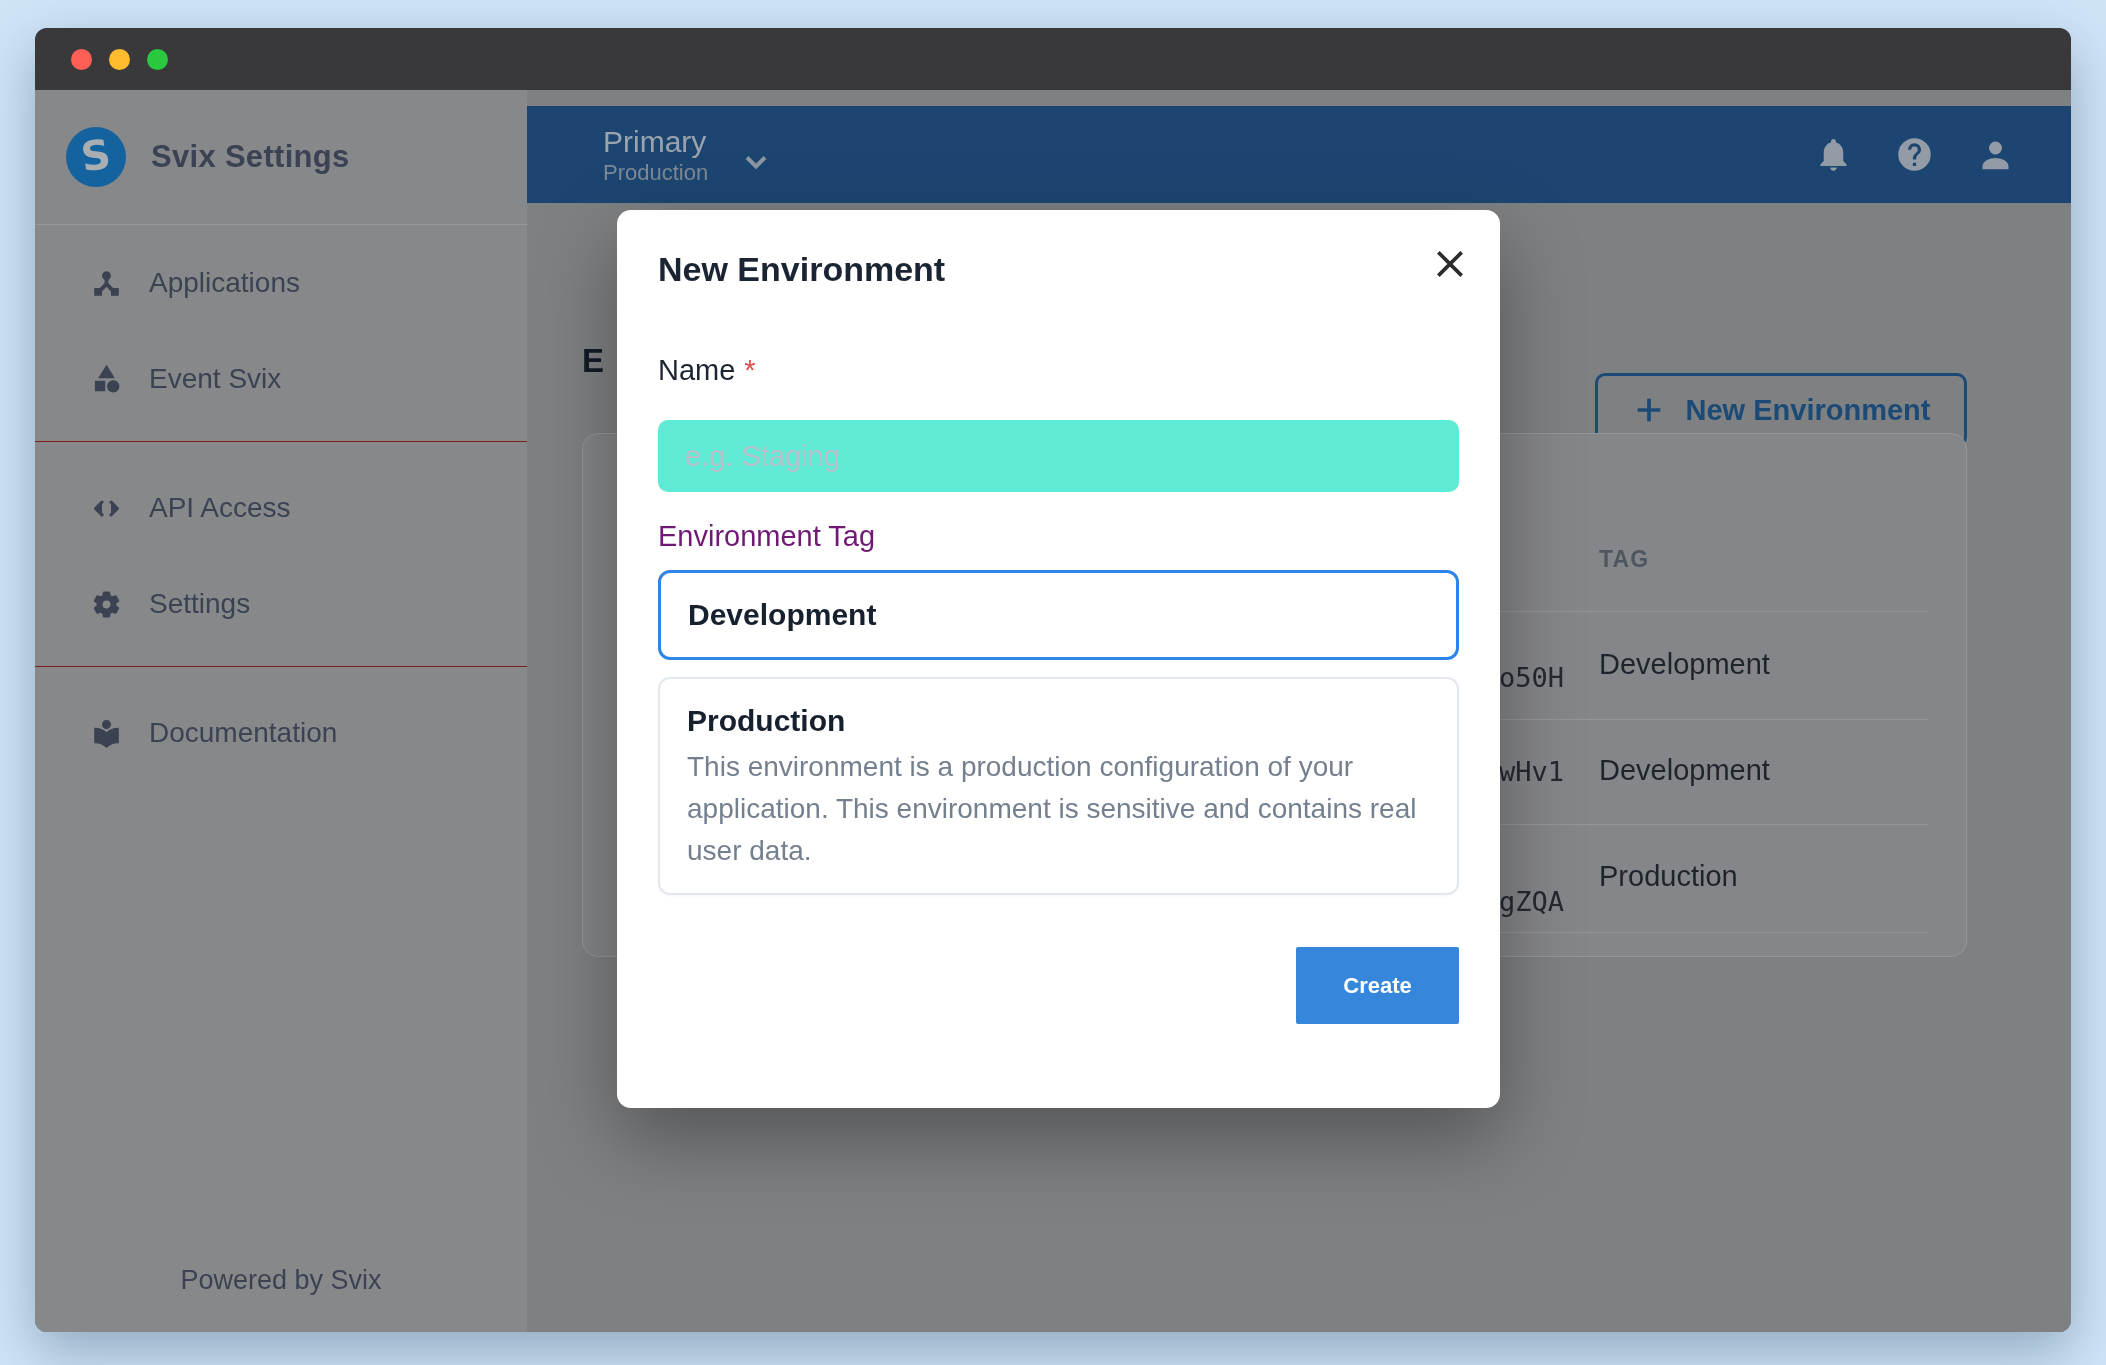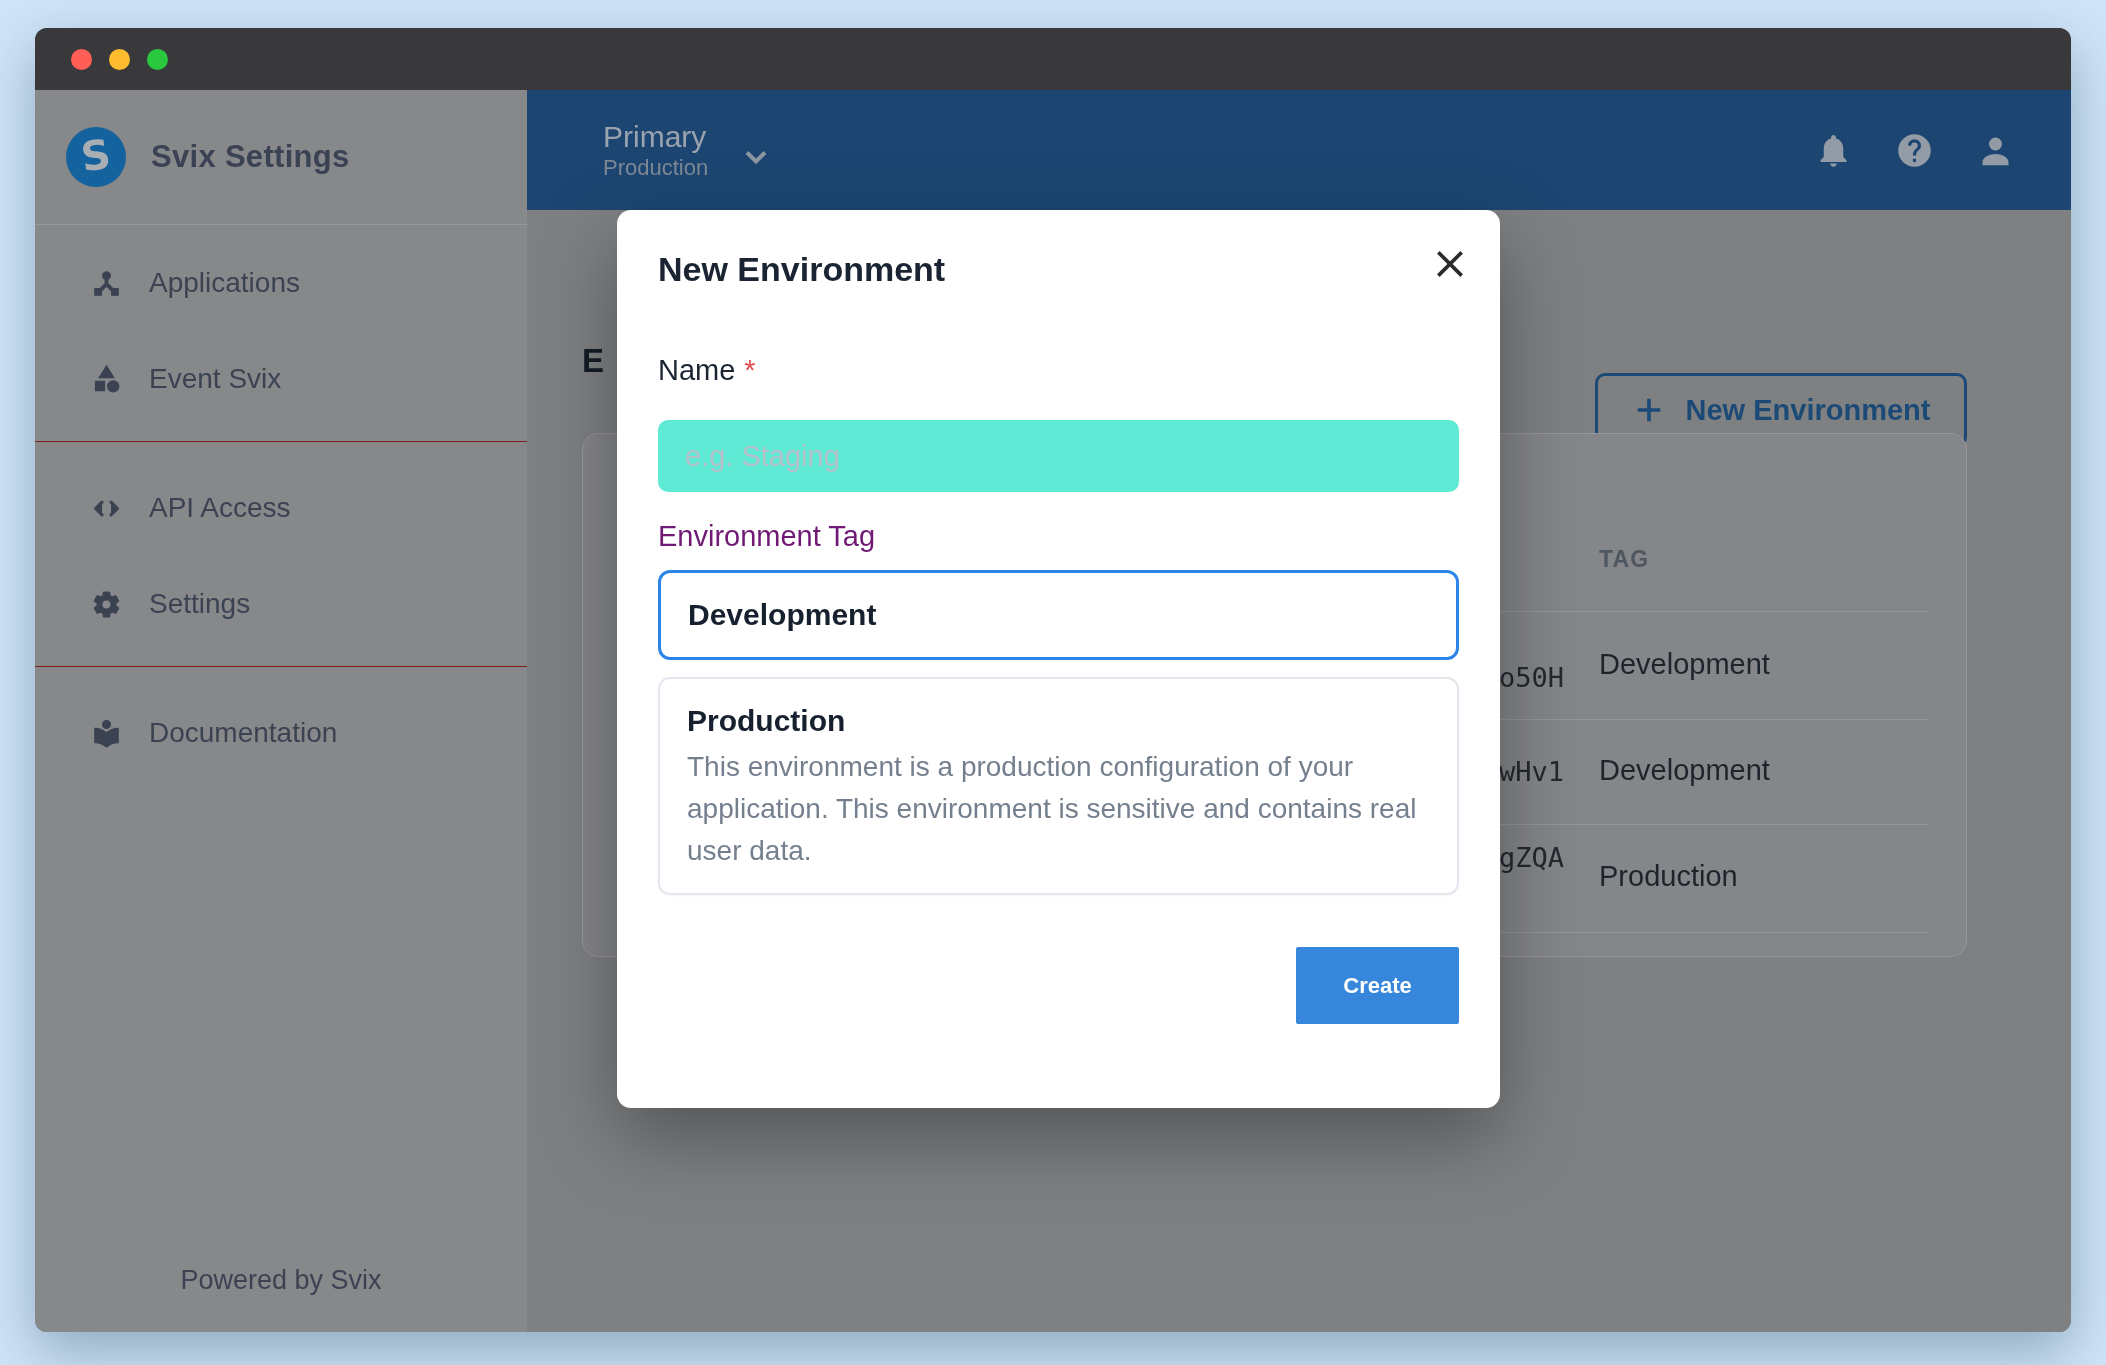--- a/index.html
+++ b/index.html
@@ -31,21 +31,21 @@
   .brand-title { font-size: 31px; font-weight: bold; color: #3a4254; letter-spacing: 0.3px; }
 
   .nav-section { padding: 10px 0 14px 0; }
   .nav-section + .nav-section { border-top: 1px solid #7f1d1d; padding-top: 18px; }
   .nav-item { display: flex; align-items: center; gap: 27px; height: 96px; padding-left: 56px; color: #3b4252; font-size: 28px; cursor: pointer; }
   .nav-item .nicon { width: 31px; height: 31px; flex: 0 0 31px; fill: #3b4252; stroke: #3b4252; }
 
   .sidebar-footer { position: absolute; left: 0; right: 0; bottom: 36px; text-align: center; font-size: 27px; color: #3c4252; }
 
   
-  .topbar { position: absolute; left: 492px; top: 0; right: 0; height: 120px; background: #1c4671; display: flex; align-items: center; z-index: 1; }
+  .topbar { position: absolute; left: 492px; top: 16px; right: 0; height: 97px; background: #1c4671; display: flex; align-items: center; z-index: 1; }
   .env-switcher { display: flex; align-items: center; margin-left: 76px; cursor: pointer; }
   .env-text { display: flex; flex-direction: column; }
   .env-name { font-size: 30px; color: #9aa3ae; line-height: 36px; }
   .env-tag { font-size: 22px; color: #7d8995; line-height: 26px; }
   .env-chevron { width: 36px; height: 36px; margin-left: 30px; margin-top: 14px; stroke: #8d97a2; fill: none; stroke-width: 2.6; }
   .topbar-icons { margin-left: auto; display: flex; align-items: center; gap: 42px; padding-right: 56px; }
   .tb-icon { width: 39px; height: 39px; fill: #939ca6; cursor: pointer; }
 
   
   .main { position: absolute; left: 492px; top: 120px; right: 0; bottom: 0; background: #7e8082; z-index: 1; }
@@ -211,21 +211,21 @@
           </div>
           <div class="row-divider" style="top:285px"></div>
 
           <div>
             <span class="cell-id" style="top:322px">wHv1</span>
             <span class="cell-tag" style="top:320px">Development</span>
           </div>
           <div class="row-divider" style="top:390px"></div>
 
           <div>
-            <span class="cell-id" style="top:408px">gZQA</span>
+            <span class="cell-id" style="top:452px">gZQA</span>
             <span class="cell-tag" style="top:426px">Production</span>
           </div>
           <div class="row-divider" style="top:498px"></div>
         </section>
       </main>
 
       <div class="backdrop"></div>
 
       <div class="modal">
         <h1 class="modal-title">New Environment</h1>

